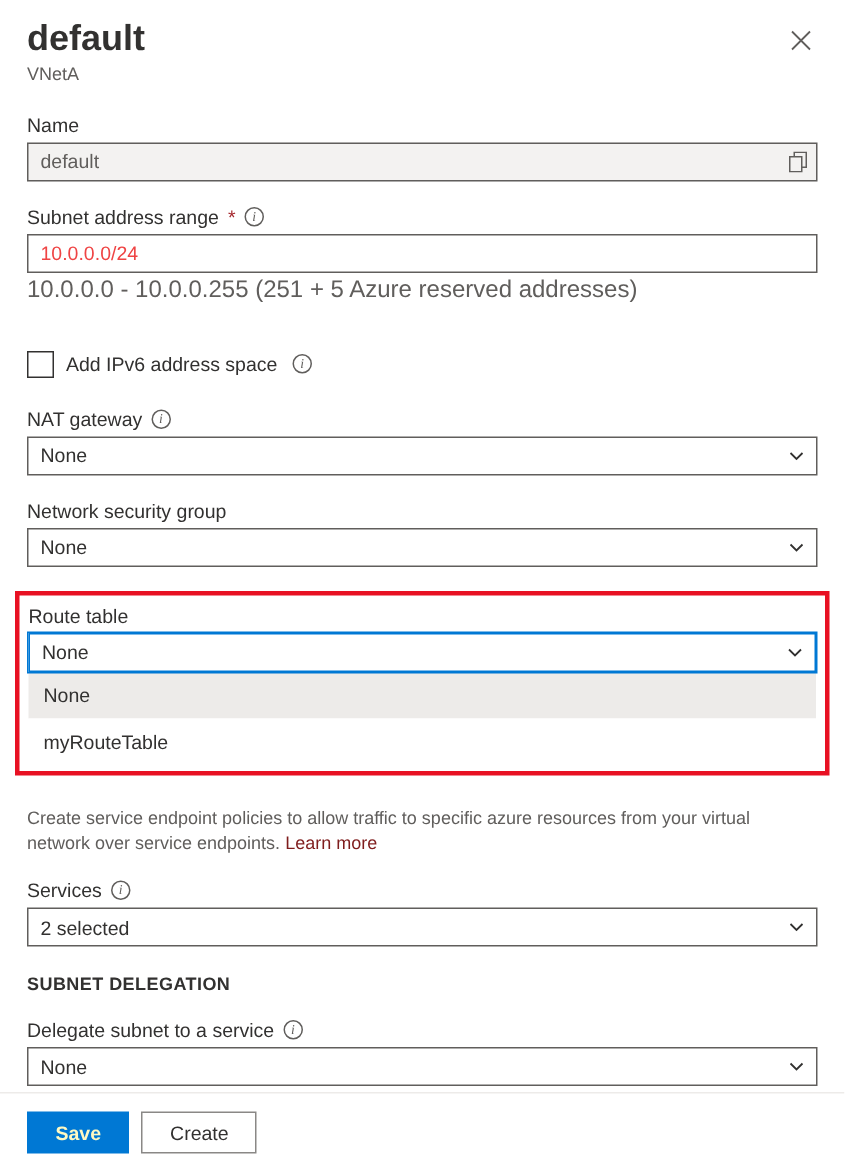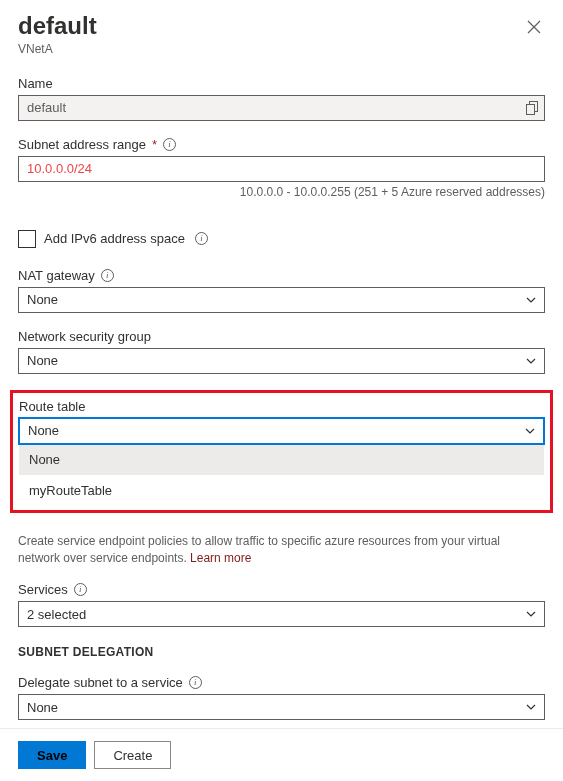--- a/index.html
+++ b/index.html
@@ -93,23 +93,22 @@
     }
     .copy-icon {
       position: absolute;
       right: 6px;
       top: 50%;
       transform: translateY(-50%);
       cursor: pointer;
       color: #605e5c;
     }
     .helper-text {
-      font-size: 12px;
-      color: #605e5c;
-      text-align: right;
+      font-size: 16px;
+      color: #605e5c;
       margin-top: 3px;
     }
     .checkbox-row {
       display: flex;
       align-items: center;
       gap: 8px;
       margin-bottom: 20px;
       margin-top: 31px;
     }
     .checkbox {
@@ -191,21 +190,21 @@
     .btn {
       padding: 5px 18px;
       font-size: 13px;
       font-family: inherit;
       cursor: pointer;
       border: 1px solid transparent;
       height: 28px;
     }
     .btn-primary {
       background: #0078d4;
-      color: #000000;
+      color: #fef9c3;
       font-weight: 600;
     }
     .btn-secondary {
       background: #fff;
       color: #323130;
       border: 1px solid #8a8886;
     }
     svg { display: block; }
   </style>
 </head>

